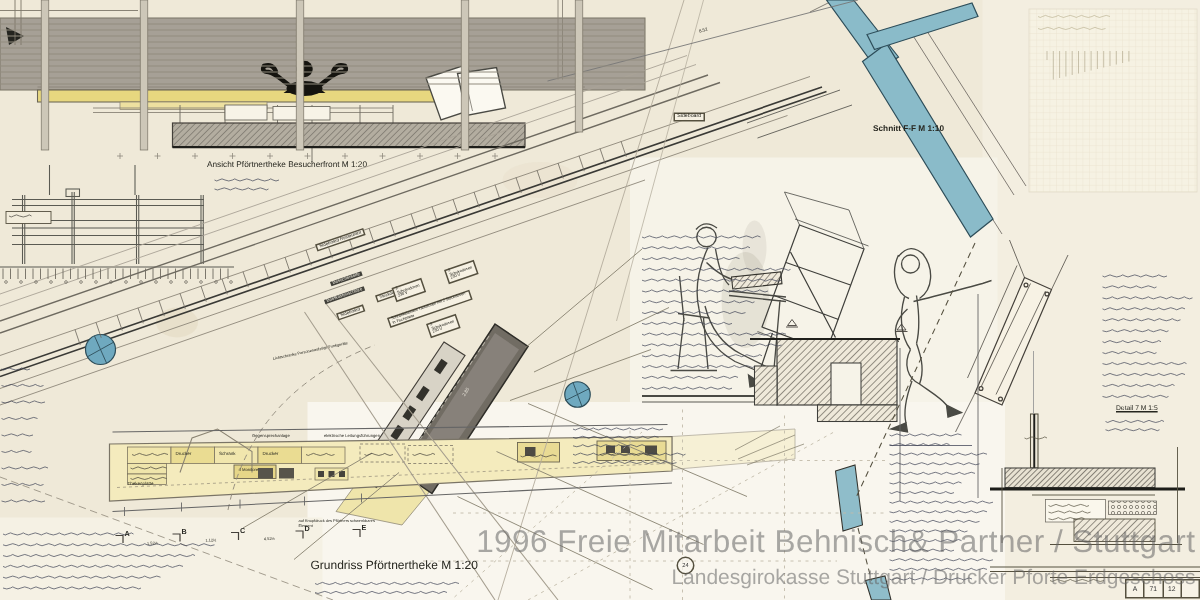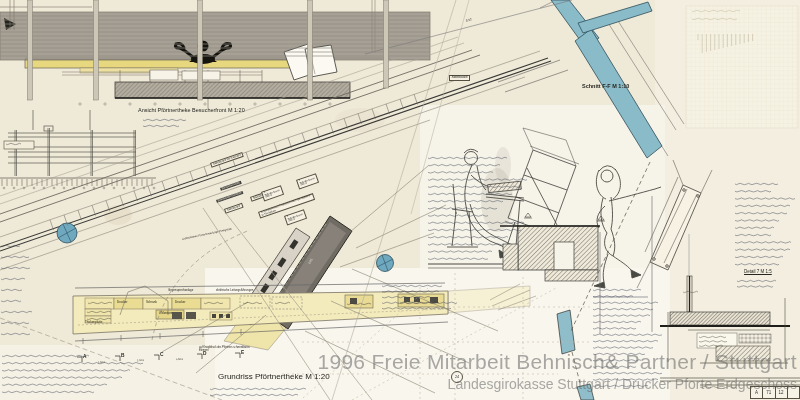--- a/index.html
+++ b/index.html
@@ -472,21 +472,21 @@
         <path d="M 400 303 q 1.5 1.3 3 0 q 2 -1.5 4 0 q 2.5 1.3 5 0 q 1.5 -1.5 3 0 q 2 1.3 4 0 q 2.5 -1.5 5 0 q 1.5 1.3 3 0 q 2 -1.5 4 0 q 2.5 1.3 5 0 q 1.5 -1.5 3 0" stroke="#44403a" stroke-width="0.55" fill="none" opacity="0.85"></path>
         <path d="M 699 337 q 1.5 1.3 3 0 q 2 -1.5 4 0 q 2.5 1.3 5 0 q 1.5 -1.5 3 0 q 2 1.3 4 0 q 2.5 -1.5 5 0 q 1.5 1.3 3 0" stroke="#55503f" stroke-width="0.55" fill="none" opacity="0.85"></path>
         <path d="M 699 341.4 q 2 1.3 4 0 q 2.5 -1.5 5 0 q 1.5 1.3 3 0 q 2 -1.5 4 0 q 2.5 1.3 5 0 q 1.5 -1.5 3 0 q 2 1.3 4 0" stroke="#55503f" stroke-width="0.55" fill="none" opacity="0.85"></path>
         <path d="M 699 345.8 q 2.5 1.3 5 0 q 1.5 -1.5 3 0 q 2 1.3 4 0 q 2.5 -1.5 5 0 q 1.5 1.3 3 0 q 2 -1.5 4 0" stroke="#55503f" stroke-width="0.55" fill="none" opacity="0.85"></path>
         <path d="M 683 292 q 1.5 1.3 3 0 q 2 -1.5 4 0 q 2.5 1.3 5 0 q 1.5 -1.5 3 0" stroke="#55503f" stroke-width="0.55" fill="none" opacity="0.85"></path>
       </g>
 </svg>
 
 <div class="lbl" style="left:138px;top:108px;font-size:5.5px">Ansicht Pförtnertheke  Besucherfront   M 1:20</div>
 <div class="lbl" style="left:582px;top:84px;font-size:5.5px;font-weight:bold">Schnitt  F-F   M 1:10</div>
-<div class="lbl" style="left:218px;top:373px;font-size:8px;font-weight:500">Grundriss Pförtnertheke M 1:20</div>
+<div class="lbl" style="left:207px;top:373px;font-size:8px;font-weight:500">Grundriss Pförtnertheke M 1:20</div>
 <div class="lbl" style="left:744px;top:270px;font-size:4.5px;text-decoration:underline">Detail 7   M 1:5</div>
 
 <div class="lbl box" style="left:449px;top:75px;font-size:3.5px">Sideboard</div>
 <div class="lbl box r19" style="left:210px;top:163px;font-size:3px">Sideboard Restaurant</div>
 <div class="lbl box dark r19" style="left:220px;top:188px;font-size:3px">Besucherseite</div>
 <div class="lbl box dark r19" style="left:216px;top:200px;font-size:3px">Briefkastenschlitze</div>
 <div class="lbl box r19" style="left:224px;top:209px;font-size:3px">Sideboard</div>
 <div class="lbl box r19" style="left:250px;top:197px;font-size:2.8px">Steckdose</div>
 <div class="lbl box r19 wrap" style="left:296px;top:180px;font-size:2.6px;width:21px">2 Schukodosen 230 V</div>
 <div class="lbl box r19 wrap" style="left:261px;top:192px;font-size:2.6px;width:21px">2 Schukodosen 230 V</div>

